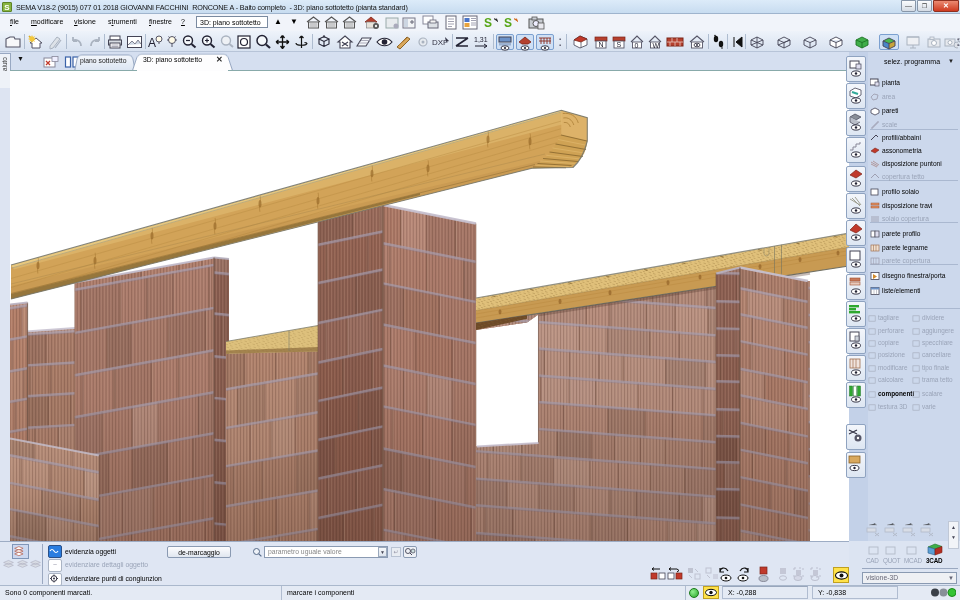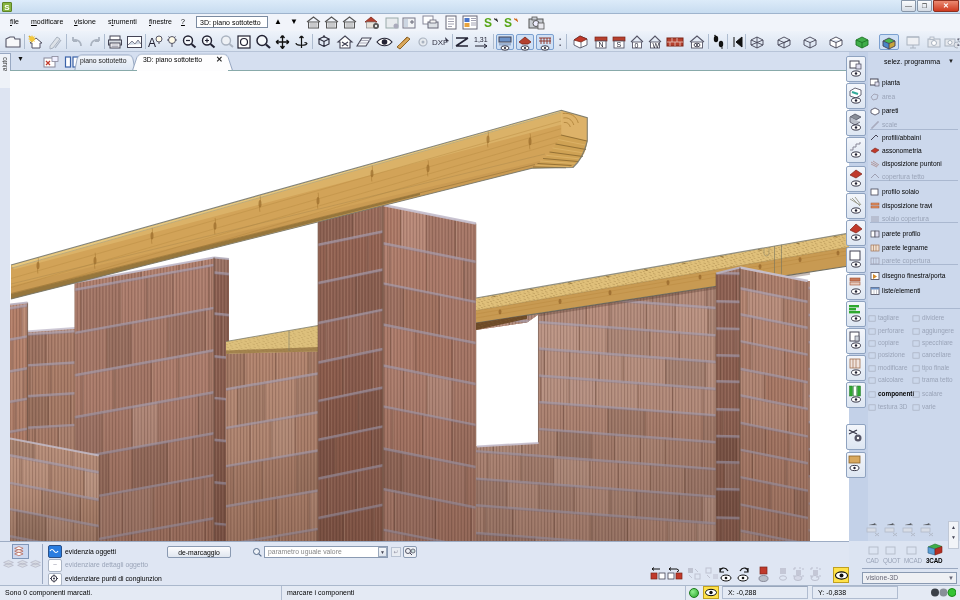--- a/index.html
+++ b/index.html
@@ -6,20 +6,21 @@
 .sep{position:absolute;width:1px;background:#aebccf}
 svg{display:block}
 .mi{position:absolute;font-size:7px;color:#000}
 .tx{position:absolute;white-space:nowrap}
 </style></head><body>
 
 <div class="abs" style="left:0;top:0;width:960px;height:14px;background:linear-gradient(#dcebf9,#c8dcf0);border-bottom:1px solid #9fb4cd">
  <div class="abs" style="left:2px;top:2px;width:10px;height:10px;background:#87b440;border:1px solid #5d8426;border-radius:1px">
   <div style="font-size:8px;font-weight:bold;color:#fff;text-align:center;line-height:9px">S</div>
     </div>
+ <div class="tx" style="left:16px;top:2.5px;font-size:7.2px;letter-spacing:-0.12px;color:#111">SEMA V18-2 (9015) 077 01 2018 GIOVANNI FACCHINI&nbsp; RONCONE A - Baito completo&nbsp; - 3D: piano sottotetto (pianta standard)</div>
  <div class="abs" style="left:901px;top:0;width:15px;height:12px;background:linear-gradient(#fbfcfd,#d4dbe4);border:1px solid #8896a8;border-radius:0 0 2px 2px">
       <div style="font-size:7px;text-align:center;line-height:9px;color:#444">—</div>
     </div>
  <div class="abs" style="left:917px;top:0;width:15px;height:12px;background:linear-gradient(#fbfcfd,#d4dbe4);border:1px solid #8896a8;border-radius:0 0 2px 2px">
       <div style="font-size:6px;text-align:center;line-height:10px;color:#444">❐</div>
     </div>
  <div class="abs" style="left:933px;top:0;width:26px;height:12px;background:linear-gradient(#eb8a72,#ce3a20);border:1px solid #8e3020;border-radius:0 0 2px 2px">
       <div style="font-size:7px;text-align:center;line-height:10px;color:#fff;font-weight:bold">✕</div>
     </div>
 </div>

